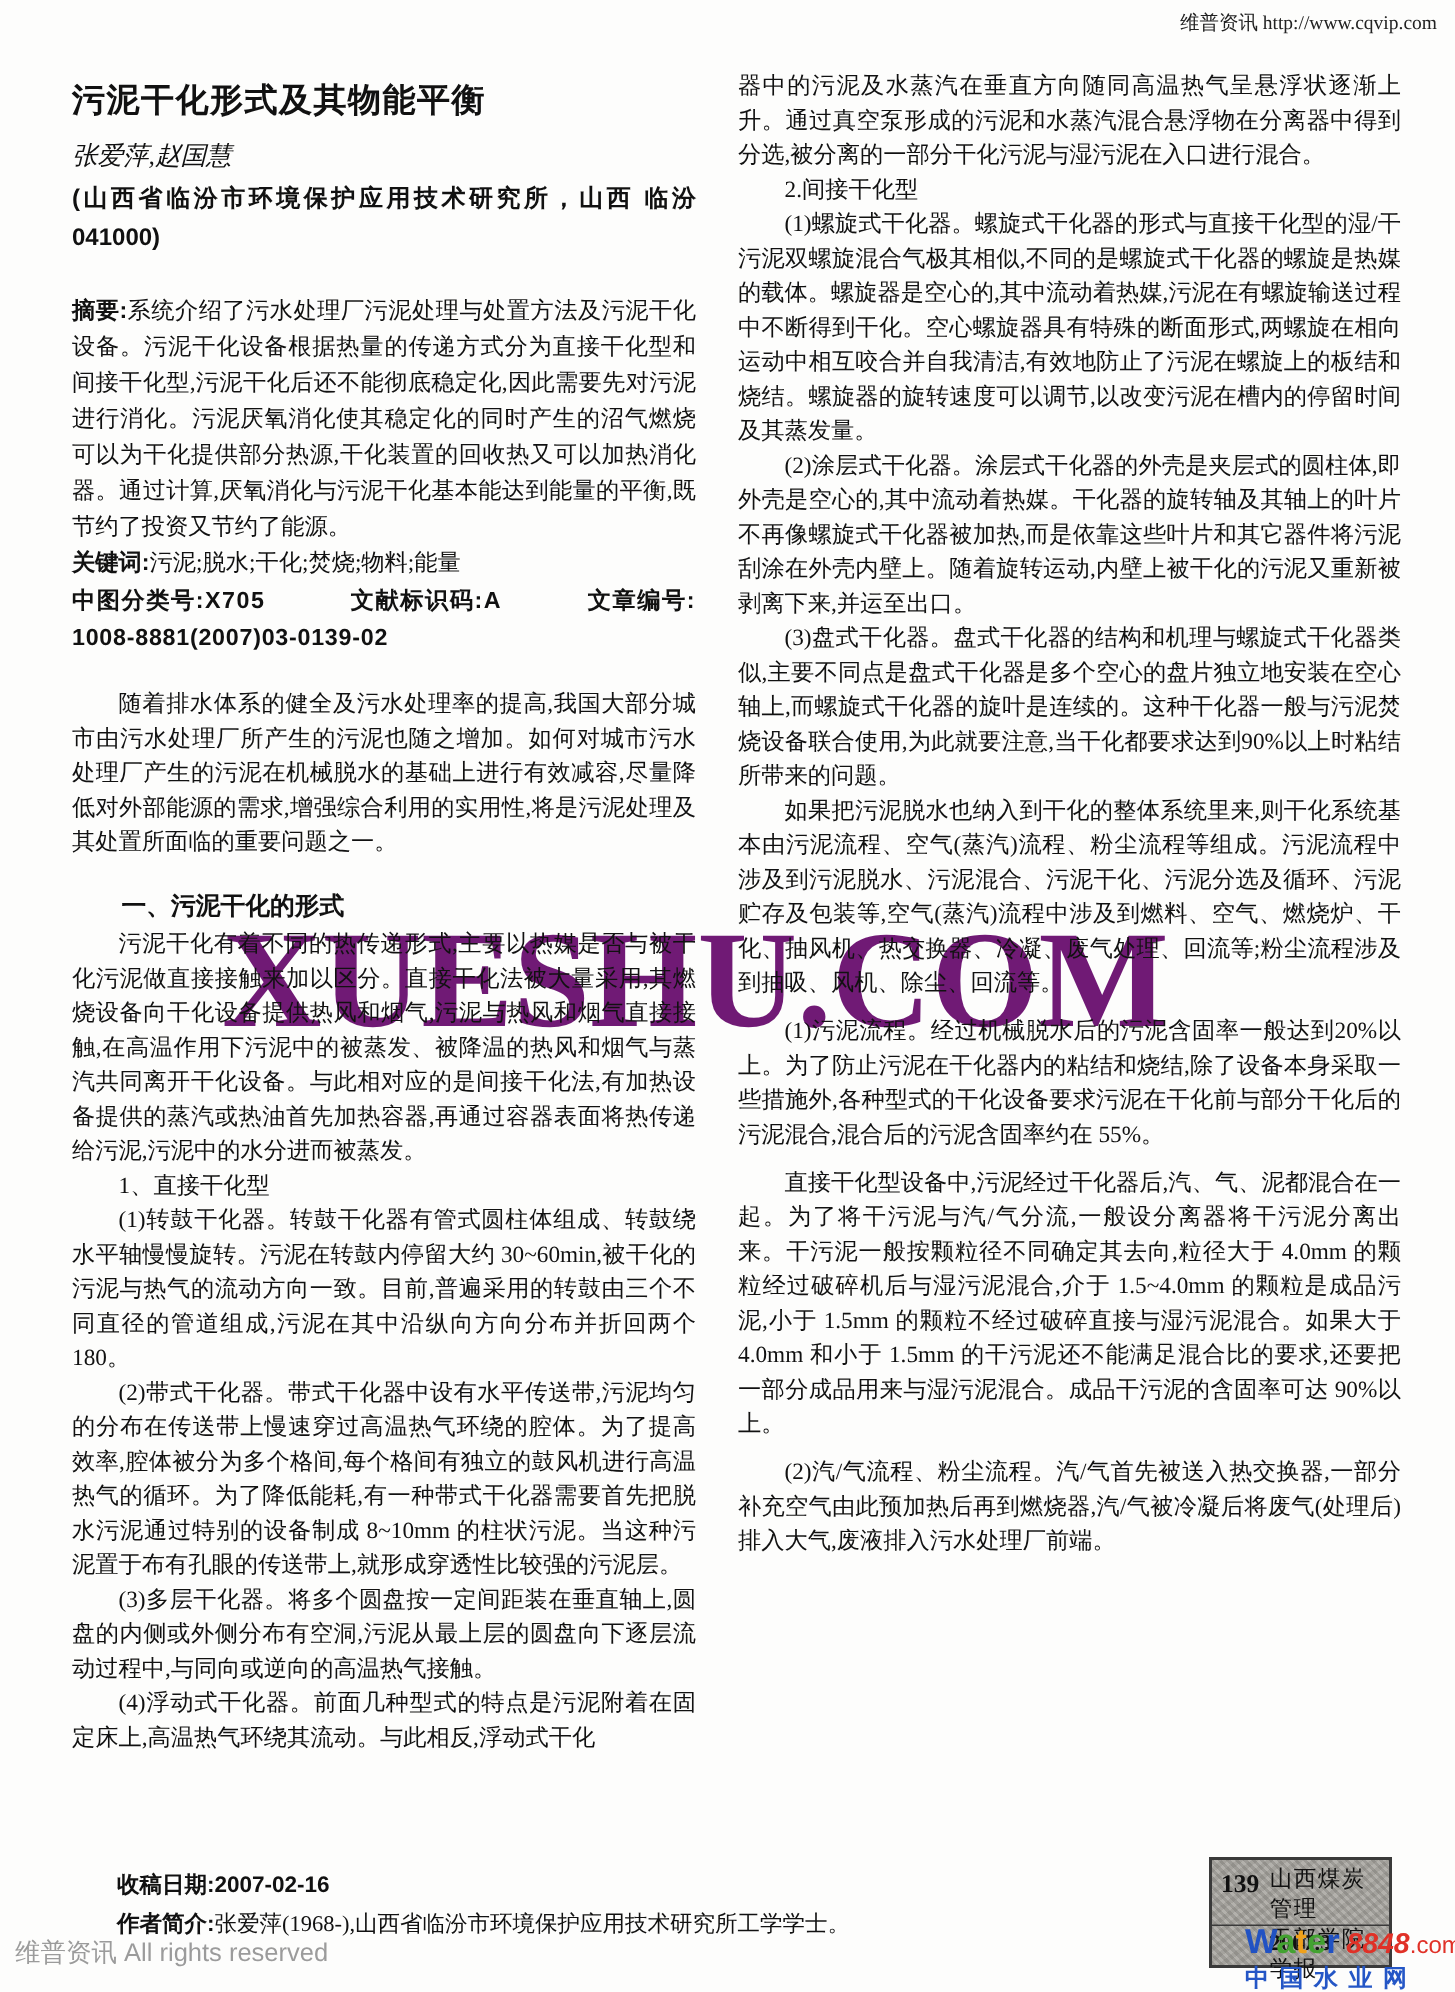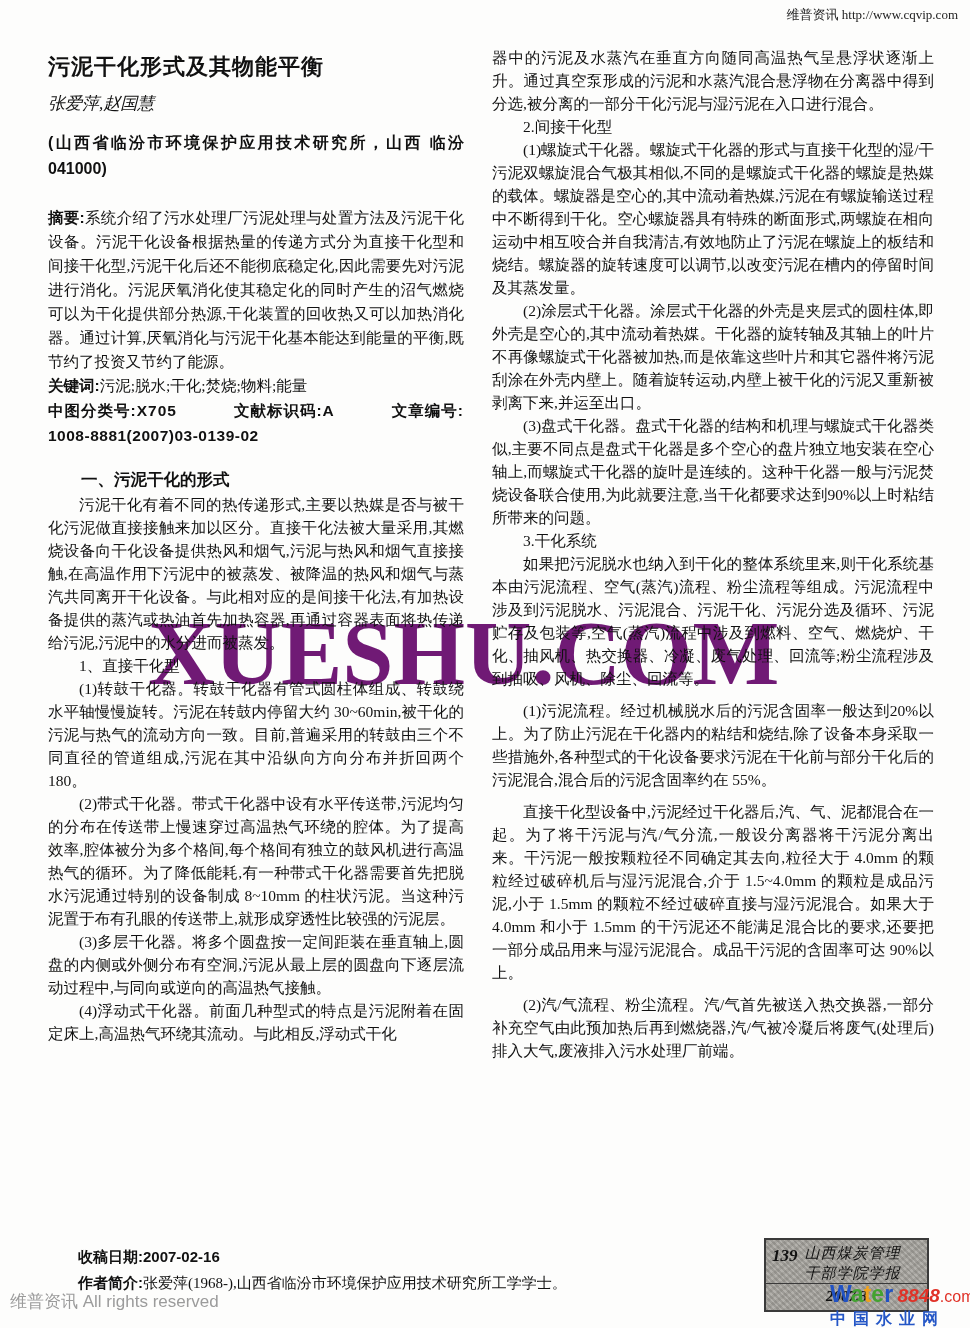--- a/index.html
+++ b/index.html
@@ -45,21 +45,21 @@
   .article-title{
     font-family:"Liberation Sans", sans-serif;
     font-weight:bold;
     font-size:22px;line-height:34px;
     margin:0 0 8px 0;
     letter-spacing:1px;
   }
   .authors{
     font-style:italic;
     font-size:17px;line-height:24px;
-    margin:0 0 14px 0;
+    margin:0 0 4px 0;
   }
   .affiliation{
     font-family:"Liberation Sans", sans-serif;
     font-weight:bold;
     font-size:16px;line-height:26px;
     margin:0 0 24px 0;
   }
   .abstract, .keywords-line{line-height:24px;margin:0;}
   .inline-label{
     font-family:"Liberation Sans", sans-serif;
@@ -97,30 +97,29 @@
   .footnotes .fline{text-indent:2em;margin:0;}
   
   .copyright{
     position:absolute;left:10px;top:1290px;
     color:#9b9b9b;font-size:17px;
     font-family:"Liberation Sans", sans-serif;
     z-index:2;
   }
   
   .stamp{
-    position:absolute;left:764px;top:1238px;width:165px;height:74px;
+    position:absolute;left:806px;top:1238px;width:122px;height:74px;
     border:2px solid #3a3a3a;
     background:
       repeating-linear-gradient(45deg, rgba(90,88,84,.25) 0 2px, rgba(0,0,0,0) 2px 4px),
       repeating-linear-gradient(-37deg, rgba(120,118,112,.25) 0 3px, rgba(0,0,0,0) 3px 6px),
       #b3b1ac;
     z-index:2;
     box-sizing:border-box;
     font-family:"Liberation Serif", serif;
-    font-style:italic;
   }
   .stamp-top{
     display:flex;align-items:flex-start;
     border-bottom:1.5px solid #3a3a3a;
     padding:3px 4px 2px 6px;height:44px;box-sizing:border-box;
   }
   .stamp-page{font-size:17px;font-weight:bold;margin-right:7px;margin-top:3px;}
   .stamp-journal{font-size:15px;line-height:20px;letter-spacing:1px;}
   .stamp-issue{text-align:center;font-size:15px;font-weight:bold;line-height:24px;}
   
@@ -156,36 +155,36 @@
 
     <p class="keywords-line"><span class="inline-label">关键词:</span><span>污泥;脱水;干化;焚烧;物料;能量</span></p>
 
     <div class="clc-line">
       <span><span>中图分类号:</span><span>X705</span></span>
       <span><span>文献标识码:</span><span>A</span></span>
       <span>文章编号:</span>
     </div>
     <p class="article-no">1008-8881(2007)03-0139-02</p>
 
+    <p class="para">随着排水体系的健全及污水处理率的提高,我国大部分城市由污水处理厂所产生的污泥也随之增加。如何对城市污水处理厂产生的污泥在机械脱水的基础上进行有效减容,尽量降低对外部能源的需求,增强综合利用的实用性,将是污泥处理及其处置所面临的重要问题之一。</p>
     <p class="heading">一、污泥干化的形式</p>
     <p class="para">污泥干化有着不同的热传递形式,主要以热媒是否与被干化污泥做直接接触来加以区分。直接干化法被大量采用,其燃烧设备向干化设备提供热风和烟气,污泥与热风和烟气直接接触,在高温作用下污泥中的被蒸发、被降温的热风和烟气与蒸汽共同离开干化设备。与此相对应的是间接干化法,有加热设备提供的蒸汽或热油首先加热容器,再通过容器表面将热传递给污泥,污泥中的水分进而被蒸发。</p>
     <p class="subhead">1、直接干化型</p>
     <p class="para">(1)转鼓干化器。转鼓干化器有管式圆柱体组成、转鼓绕水平轴慢慢旋转。污泥在转鼓内停留大约 30~60min,被干化的污泥与热气的流动方向一致。目前,普遍采用的转鼓由三个不同直径的管道组成,污泥在其中沿纵向方向分布并折回两个 180。</p>
     <p class="para">(2)带式干化器。带式干化器中设有水平传送带,污泥均匀的分布在传送带上慢速穿过高温热气环绕的腔体。为了提高效率,腔体被分为多个格间,每个格间有独立的鼓风机进行高温热气的循环。为了降低能耗,有一种带式干化器需要首先把脱水污泥通过特别的设备制成 8~10mm 的柱状污泥。当这种污泥置于布有孔眼的传送带上,就形成穿透性比较强的污泥层。</p>
     <p class="para">(3)多层干化器。将多个圆盘按一定间距装在垂直轴上,圆盘的内侧或外侧分布有空洞,污泥从最上层的圆盘向下逐层流动过程中,与同向或逆向的高温热气接触。</p>
     <p class="para">(4)浮动式干化器。前面几种型式的特点是污泥附着在固定床上,高温热气环绕其流动。与此相反,浮动式干化</p>
   </div>
 
   <div class="col col-right">
     <p class="para-noindent">器中的污泥及水蒸汽在垂直方向随同高温热气呈悬浮状逐渐上升。通过真空泵形成的污泥和水蒸汽混合悬浮物在分离器中得到分选,被分离的一部分干化污泥与湿污泥在入口进行混合。</p>
     <p class="subhead">2.间接干化型</p>
     <p class="para">(1)螺旋式干化器。螺旋式干化器的形式与直接干化型的湿/干污泥双螺旋混合气极其相似,不同的是螺旋式干化器的螺旋是热媒的载体。螺旋器是空心的,其中流动着热媒,污泥在有螺旋输送过程中不断得到干化。空心螺旋器具有特殊的断面形式,两螺旋在相向运动中相互咬合并自我清洁,有效地防止了污泥在螺旋上的板结和烧结。螺旋器的旋转速度可以调节,以改变污泥在槽内的停留时间及其蒸发量。</p>
     <p class="para">(2)涂层式干化器。涂层式干化器的外壳是夹层式的圆柱体,即外壳是空心的,其中流动着热媒。干化器的旋转轴及其轴上的叶片不再像螺旋式干化器被加热,而是依靠这些叶片和其它器件将污泥刮涂在外壳内壁上。随着旋转运动,内壁上被干化的污泥又重新被剥离下来,并运至出口。</p>
     <p class="para">(3)盘式干化器。盘式干化器的结构和机理与螺旋式干化器类似,主要不同点是盘式干化器是多个空心的盘片独立地安装在空心轴上,而螺旋式干化器的旋叶是连续的。这种干化器一般与污泥焚烧设备联合使用,为此就要注意,当干化都要求达到90%以上时粘结所带来的问题。</p>
-    <p class="subhead">3.干化系统</p>
     <p class="para">如果把污泥脱水也纳入到干化的整体系统里来,则干化系统基本由污泥流程、空气(蒸汽)流程、粉尘流程等组成。污泥流程中涉及到污泥脱水、污泥混合、污泥干化、污泥分选及循环、污泥贮存及包装等,空气(蒸汽)流程中涉及到燃料、空气、燃烧炉、干化、抽风机、热交换器、冷凝、废气处理、回流等;粉尘流程涉及到抽吸、风机、除尘、回流等。</p>
     <p class="para-gap">(1)污泥流程。经过机械脱水后的污泥含固率一般达到20%以上。为了防止污泥在干化器内的粘结和烧结,除了设备本身采取一些措施外,各种型式的干化设备要求污泥在干化前与部分干化后的污泥混合,混合后的污泥含固率约在 55%。</p>
     <p class="para-gap">直接干化型设备中,污泥经过干化器后,汽、气、泥都混合在一起。为了将干污泥与汽/气分流,一般设分离器将干污泥分离出来。干污泥一般按颗粒径不同确定其去向,粒径大于 4.0mm 的颗粒经过破碎机后与湿污泥混合,介于 1.5~4.0mm 的颗粒是成品污泥,小于 1.5mm 的颗粒不经过破碎直接与湿污泥混合。如果大于 4.0mm 和小于 1.5mm 的干污泥还不能满足混合比的要求,还要把一部分成品用来与湿污泥混合。成品干污泥的含固率可达 90%以上。</p>
     <p class="para-gap">(2)汽/气流程、粉尘流程。汽/气首先被送入热交换器,一部分补充空气由此预加热后再到燃烧器,汽/气被冷凝后将废气(处理后)排入大气,废液排入污水处理厂前端。</p>
   </div>
 
   <div class="footnotes">
     <p class="fline"><span class="inline-label">收稿日期:</span><span class="inline-label">2007-02-16</span></p>
     <p class="fline"><span class="inline-label">作者简介:</span><span>张爱萍(1968-),山西省临汾市环境保护应用技术研究所工学学士。</span></p>
   </div>

